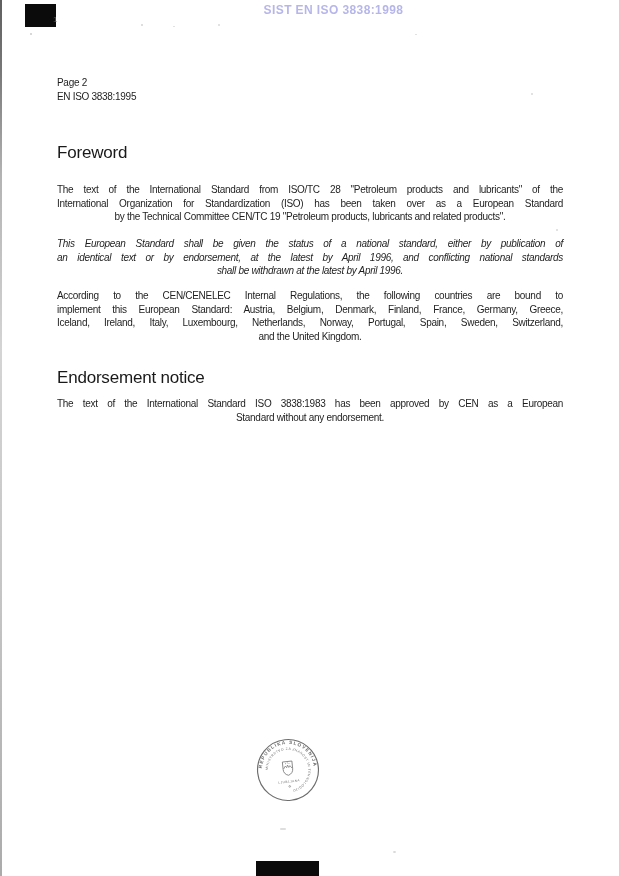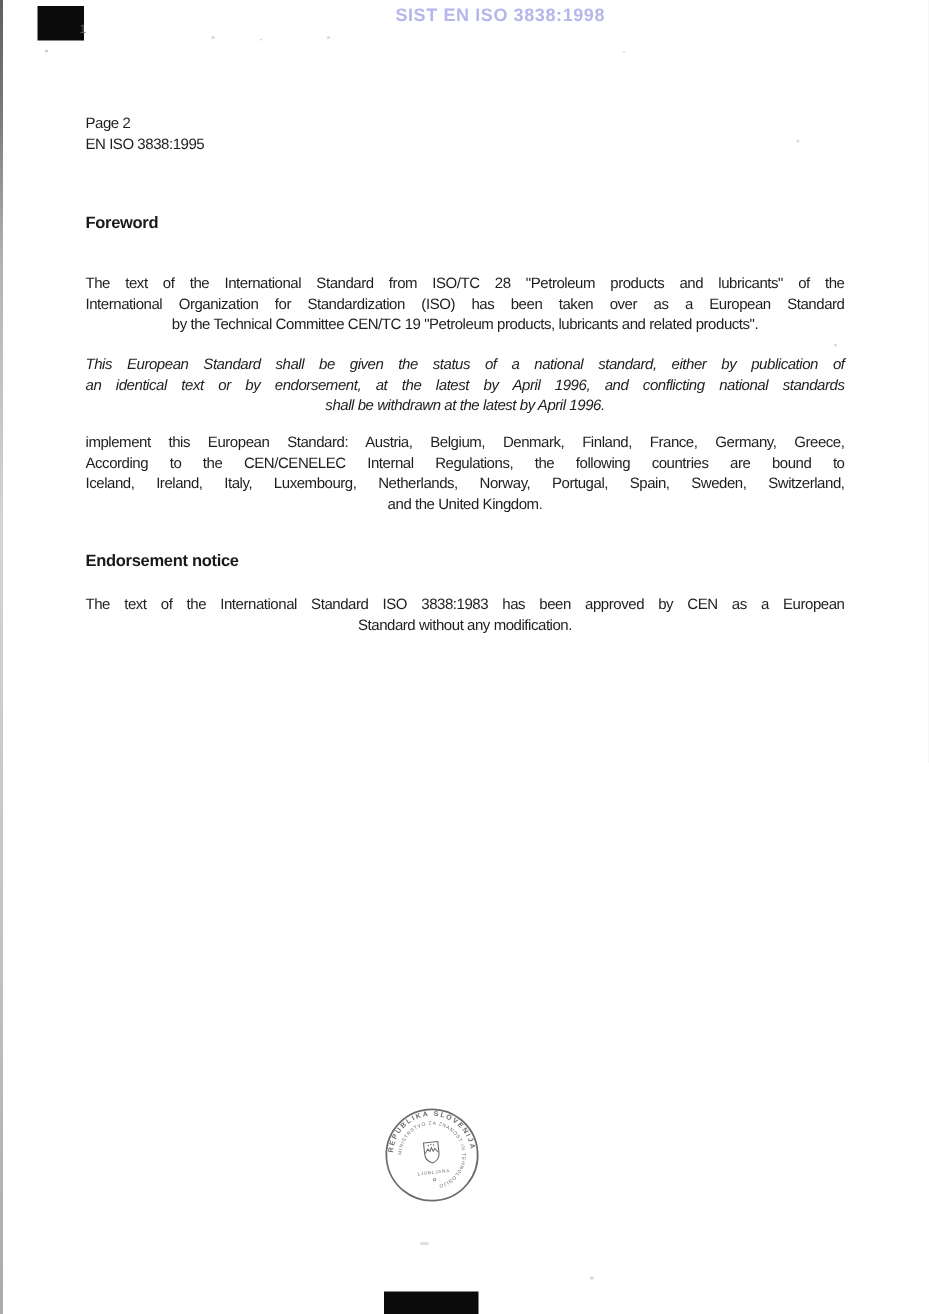--- a/index.html
+++ b/index.html
@@ -43,22 +43,22 @@
   }
 
   
   .block { position: absolute; left: 57px; width: 506px; }
   .body-text {
     font-size: 10px;
     line-height: 13.5px;
     letter-spacing: -0.3px;
   }
   .heading {
-    font-size: 11px;
-    font-weight: 700;
+    font-size: 17px;
+    font-weight: 400;
     letter-spacing: -0.2px;
     color: #191919;
   }
   .jline { text-align: justify; text-align-last: justify; }
   .lline { text-align: center; text-align-last: auto; }
 
   .page-info { top: 76px; }
   .fw-heading { top: 143px; }
   .p1 { top: 183px; }
   .p2 { top: 237px; font-style: italic; }
@@ -122,31 +122,31 @@
     <div class="lline">by the Technical Committee CEN/TC 19 "Petroleum products, lubricants and related products".</div>
   </div>
 
   <div class="block body-text p2">
     <div class="jline">This European Standard shall be given the status of a national standard, either by publication of</div>
     <div class="jline">an identical text or by endorsement, at the latest by April 1996, and conflicting national standards</div>
     <div class="lline">shall be withdrawn at the latest by April 1996.</div>
   </div>
 
   <div class="block body-text p3">
+    <div class="jline">According to the CEN/CENELEC Internal Regulations, the following countries are bound to</div>
     <div class="jline">implement this European Standard: Austria, Belgium, Denmark, Finland, France, Germany, Greece,</div>
-    <div class="jline">According to the CEN/CENELEC Internal Regulations, the following countries are bound to</div>
     <div class="jline">Iceland, Ireland, Italy, Luxembourg, Netherlands, Norway, Portugal, Spain, Sweden, Switzerland,</div>
     <div class="lline">and the United Kingdom.</div>
   </div>
 
   <div class="block heading en-heading">Endorsement notice</div>
 
   <div class="block body-text p4">
     <div class="jline">The text of the International Standard ISO 3838:1983 has been approved by CEN as a European</div>
-    <div class="lline">Standard without any modification.</div>
+    <div class="lline">Standard without any endorsement.</div>
   </div>
 
   <div class="stamp-wrap">
     <svg width="66" height="64" viewBox="0 0 62 60">
       <defs>
         <path id="arcOuter" d="M 6.5 30 A 24.5 24.5 0 1 1 6.5 30.05" fill="none"></path>
         <path id="arcInner" d="M 12 30 A 19 19 0 1 1 12 30.05" fill="none"></path>
       </defs>
       <circle cx="31" cy="30" r="28.6" fill="none" stroke="#5a5a5a" stroke-width="1.1"></circle>
       <text font-size="4.4" letter-spacing="1.1" fill="#555555" font-weight="700">

